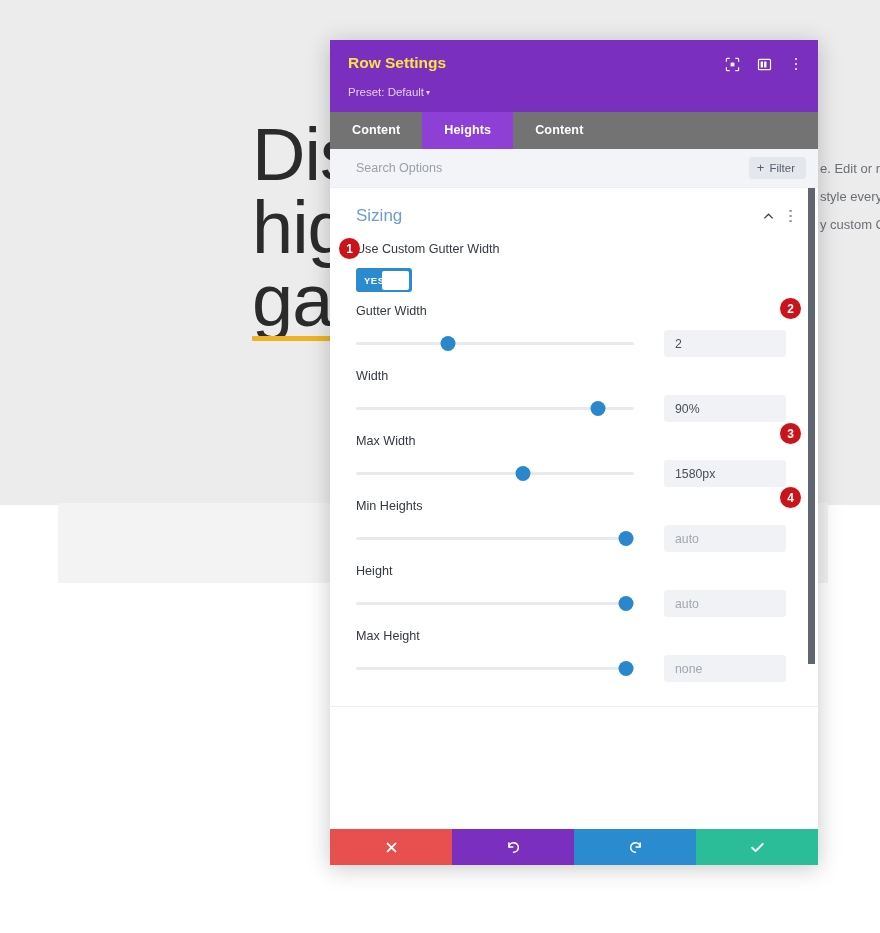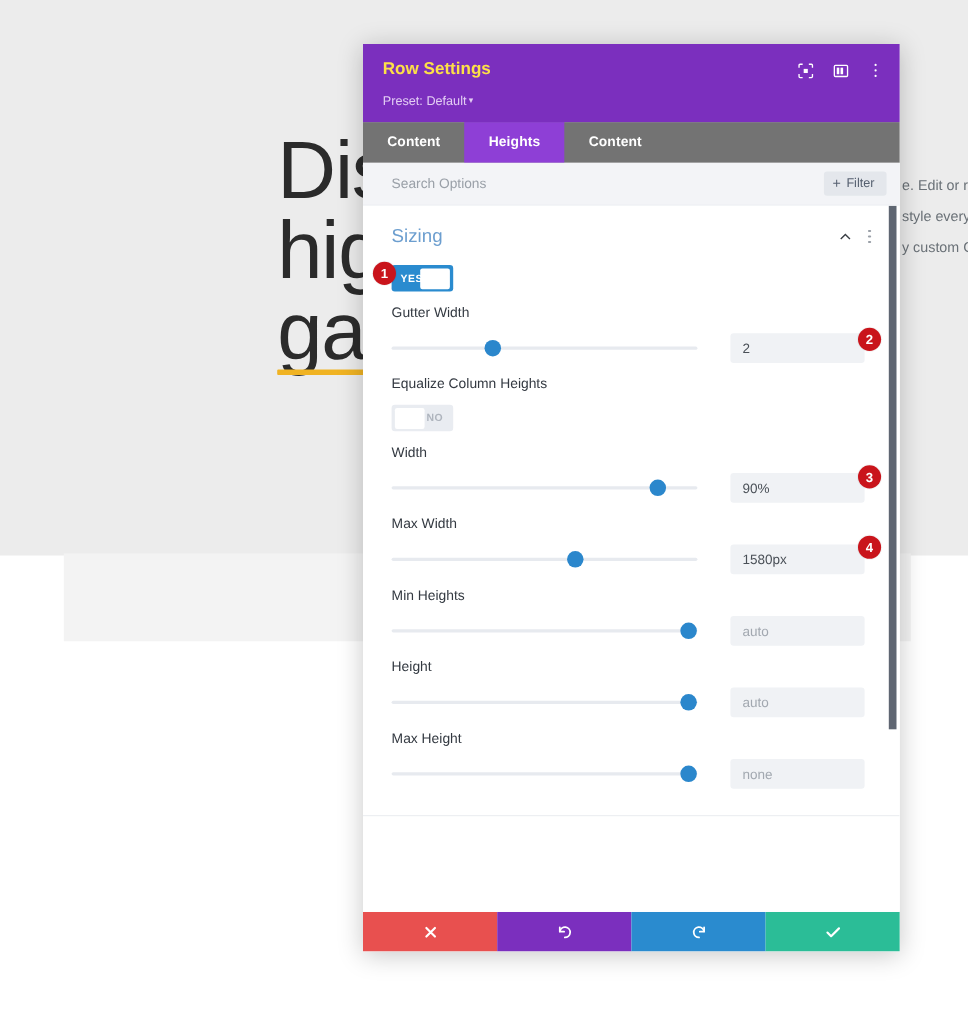--- a/index.html
+++ b/index.html
@@ -221,44 +221,38 @@
               </svg>
             <span class="sh-dots">
                 <i></i>
                 <i></i>
                 <i></i>
               </span>
           </div>
         </div>
 
         <div class="field">
+          <div class="f-label">Use Custom Gutter Width</div>
           <div class="toggle on">
             <span class="tlabel">YES</span>
             <span class="knob"></span>
           </div>
         </div>
 
         <div class="field">
           <div class="f-label">Gutter Width</div>
           <div class="slider-row">
             <div class="slider">
               <span class="track"></span>
               <span class="knob" style="left:33%"></span>
             </div>
             <div class="val-field">2</div>
           </div>
         </div>
 
-        <div class="field">
-          <div class="f-label">Equalize Column Heights</div>
-          <div class="toggle off">
-            <span class="tlabel">NO</span>
-            <span class="knob"></span>
-          </div>
-        </div>
 
         <div class="field">
           <div class="f-label">Width</div>
           <div class="slider-row">
             <div class="slider">
               <span class="track"></span>
               <span class="knob" style="left:87%"></span>
             </div>
             <div class="val-field">90%</div>
           </div>

